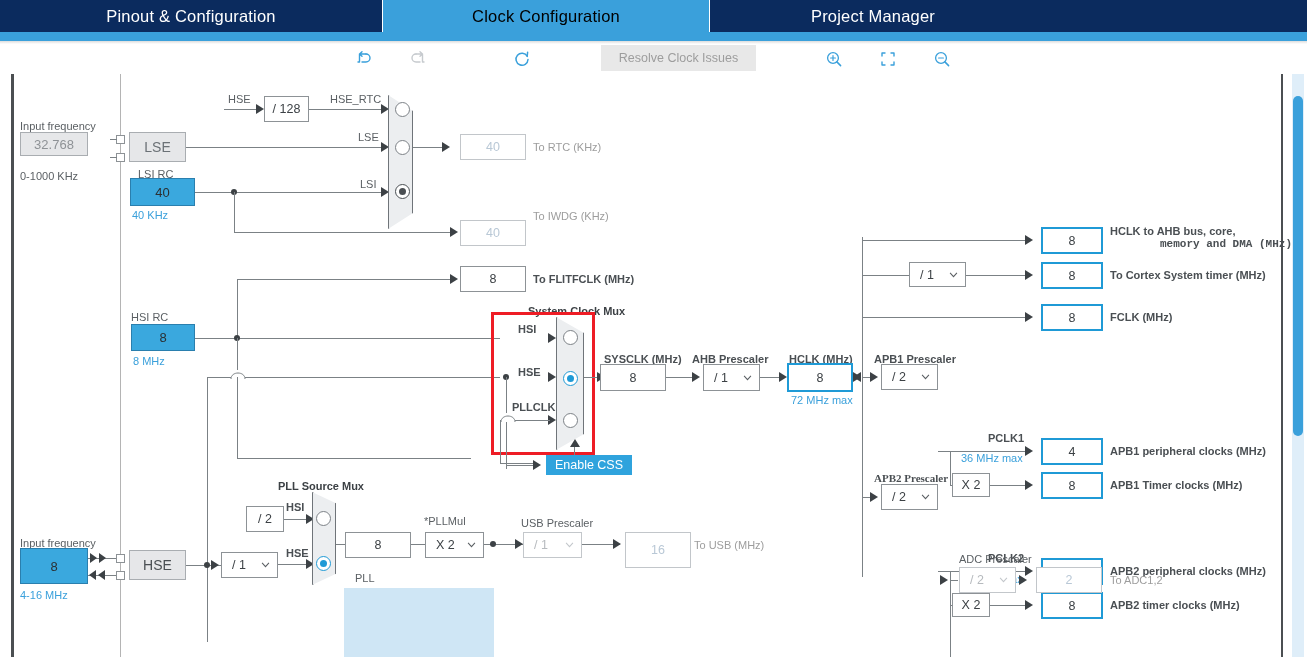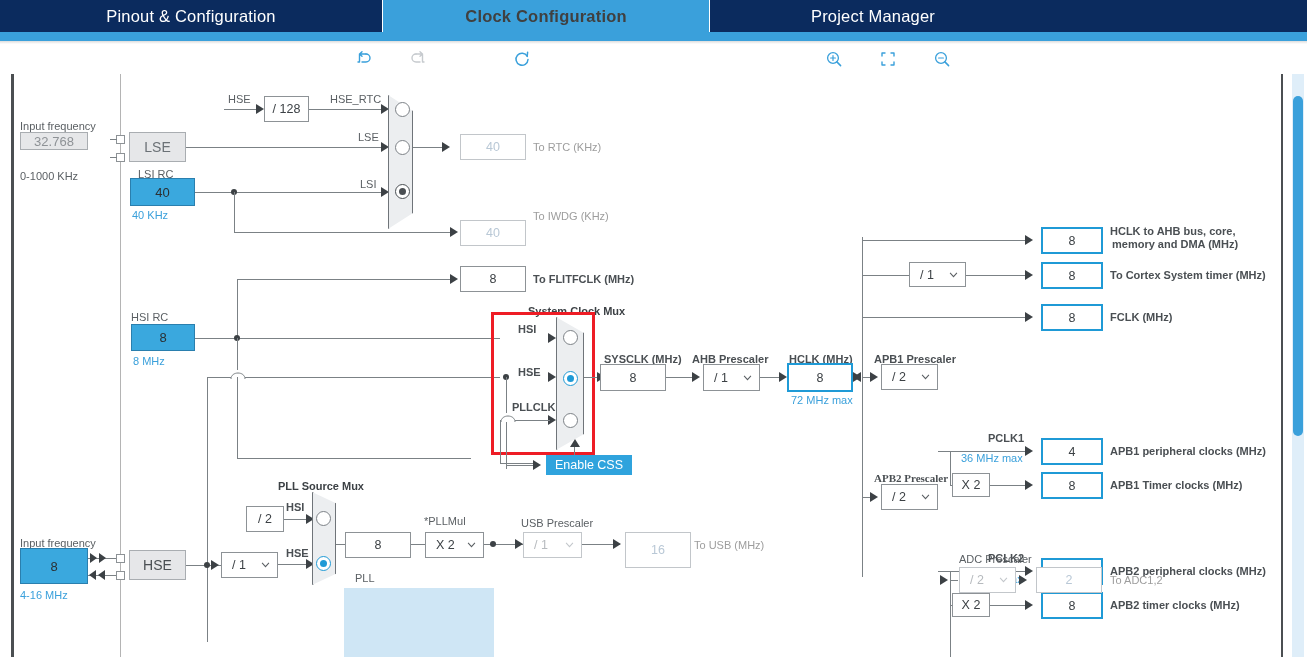--- a/index.html
+++ b/index.html
@@ -17,21 +17,21 @@
     position: absolute; left:0; top:0; width:1307px; height:32px;
     background:#0b2b5e; display:flex;
   }
   .tab {
     height:32px; display:flex; align-items:center; justify-content:center;
     color:#ffffff; font-size:16.5px; letter-spacing:.2px;
     border-right:1px solid #ffffff;
     cursor:pointer; user-select:none;
   }
   .tab:last-child { border-right:none; }
-  .tab.active { background:#3aa0db; color:#404040;font-weight:bold; }
+  .tab.active { background:#3aa0db; color:#000000; }
   .tab-pinout { width:383px; }
   .tab-clock  { width:327px; }
   .tab-proj   { width:326px;border-radius:8px; }
   .tab-tools  { width:326px; }
 
   .tabunderline {
     position:absolute; left:0; top:32px; width:1307px; height:9px;
     background:#3aa0db;
   }
   .tabunderline-shadow {
@@ -226,20 +226,23 @@
       <path d="M7,4 a4,4 0 0 0 0,8 L11,12" fill="none" stroke="#c6cace" stroke-width="1.4" stroke-linecap="round"></path>
     </svg>
   </div>
   <div class="tb-icon" style="left:508px;">
     <svg width="19" height="19" viewBox="0 0 19 19">
       <path d="M14.2,6.2 A6,6 0 1 0 15,9.5" fill="none" stroke="#3aa0db" stroke-width="1.5" stroke-linecap="round"></path>
       <path d="M14.2,6.4 L14.6,2.3" fill="none" stroke="#3aa0db" stroke-width="1.5" stroke-linecap="round"></path>
     </svg>
   </div>
 
+  <div class="resolve-btn">
+    <span>Resolve Clock Issues</span>
+  </div>
 
   <div class="tb-icon" style="left:820px;">
     <svg width="18" height="18" viewBox="0 0 18 18">
       <circle cx="8" cy="8" r="5.4" fill="none" stroke="#3aa0db" stroke-width="1.3"></circle>
       <path d="M11.9,11.9 L15.6,15.6" stroke="#3aa0db" stroke-width="1.5" stroke-linecap="round"></path>
       <path d="M5.6,8 L10.4,8 M8,5.6 L8,10.4" stroke="#3aa0db" stroke-width="1.2" stroke-linecap="round"></path>
     </svg>
   </div>
   <div class="tb-icon" style="left:874px;">
     <svg width="18" height="18" viewBox="0 0 18 18">
@@ -254,21 +257,21 @@
     </svg>
   </div>
 
   <div class="canvas">
 
     <div class="vline-dark"></div>
     <div class="vline-light-1"></div>
     <div class="vline-light-2"></div>
 
     <div class="lbl" style="left:20px; top:46px;">Input frequency</div>
-    <div class="box grey-fill" style="left:20px; top:58px; width:68px; height:18px; font-size:13px;">
+    <div class="box grey-fill" style="left:20px; top:58px; width:68px; height:24px; font-size:13px;">
       <span>32.768</span>
     </div>
     <div class="lbl" style="left:20px; top:96px;">0-1000 KHz</div>
 
     <div class="pinsq" style="left:116px; top:61px;"></div>
     <div class="pinsq" style="left:116px; top:79px;"></div>
     <div class="wire h" style="left:110px; top:65px; width:7px;"></div>
     <div class="wire h" style="left:110px; top:83px; width:7px;"></div>
 
     <div class="box lse-box" style="left:129px; top:58px; width:57px; height:30px;">
@@ -416,21 +419,21 @@
     <div class="arrow" style="left:853px; top:298px;"></div>
     <div class="arrow left" style="left:853px; top:298px;"></div>
     <div class="wire v" style="left:862px; top:163px; height:340px;"></div>
 
     <div class="wire h" style="left:862px; top:166px; width:168px;"></div>
     <div class="arrow" style="left:1025px; top:161px;"></div>
     <div class="box blue-border" style="left:1041px; top:153px; width:62px; height:27px;">
       <span>8</span>
     </div>
     <div class="lbl bold" style="left:1110px; top:151px;">HCLK to AHB bus, core,</div>
-    <div class="lbl bold" style="left:1112px; top:164px;">memory and DMA (MHz)</div>
+    <div class="lbl bold" style="left:1160px; top:164px;font-family:Liberation Mono, monospace;">memory and DMA (MHz)</div>
 
     <div class="wire h" style="left:862px; top:201px; width:48px;"></div>
     <div class="sel" style="left:909px; top:188px; width:57px; height:25px;">
       <span>/ 1</span>
       <svg class="chev" viewBox="0 0 10 7">
         <path d="M1,1 L5,5.4 L9,1" fill="none" stroke="#5a5f63" stroke-width="1.2"></path>
       </svg>
     </div>
     <div class="wire h" style="left:966px; top:201px; width:62px;"></div>
     <div class="arrow" style="left:1025px; top:196px;"></div>

